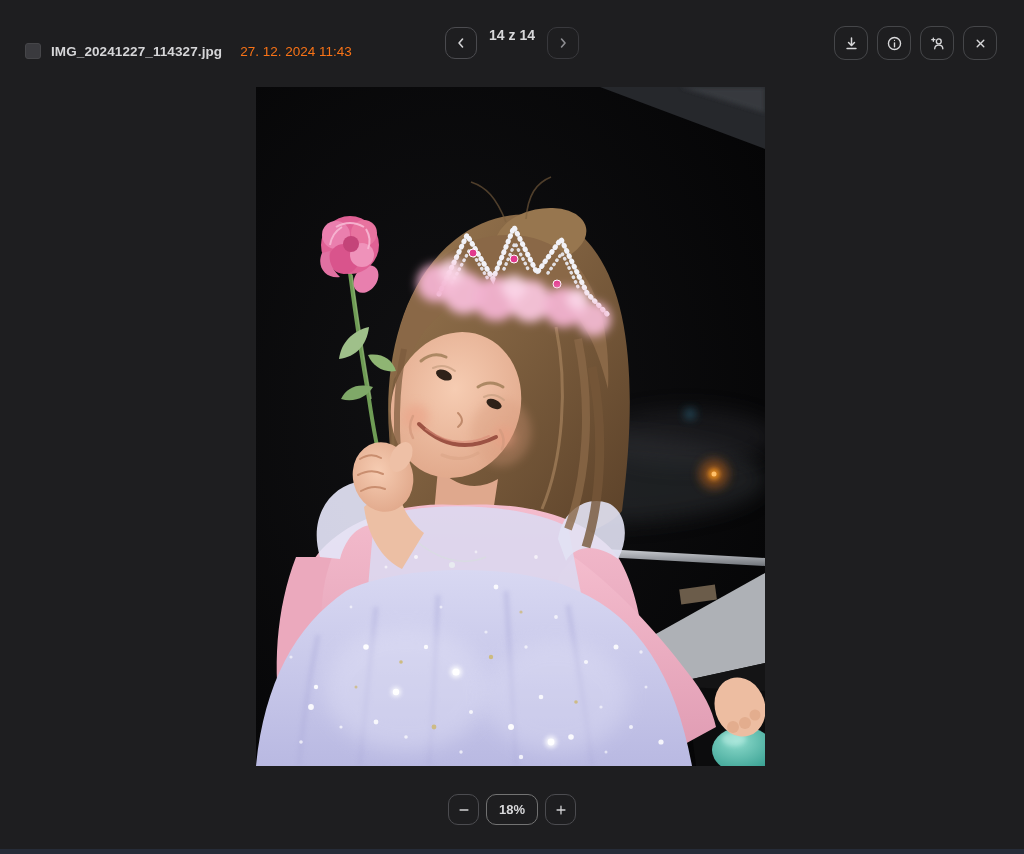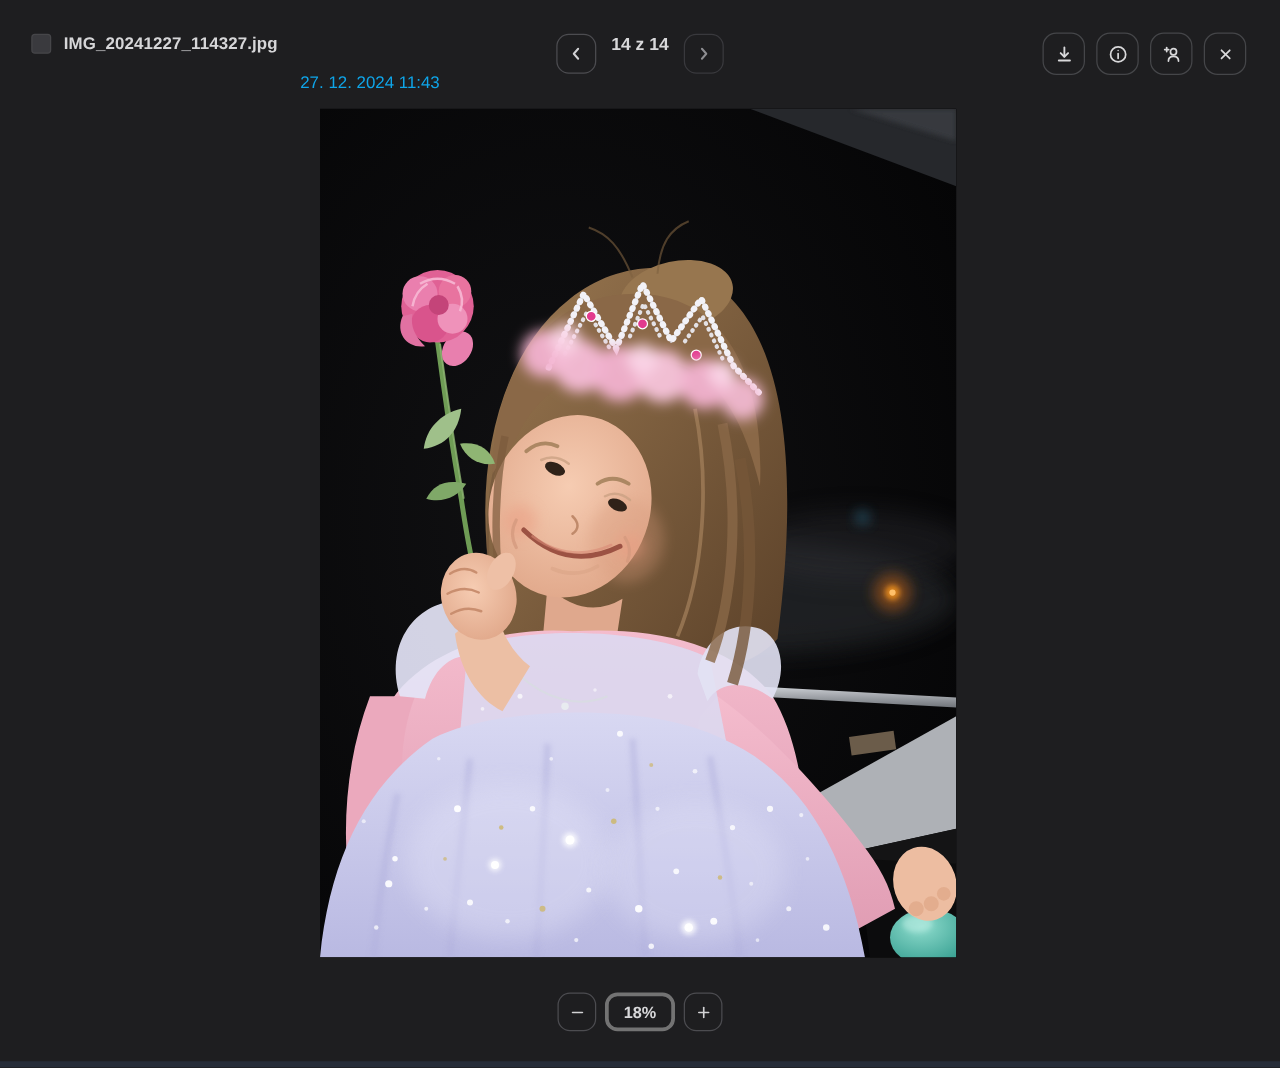--- a/index.html
+++ b/index.html
@@ -9,29 +9,29 @@
     background:#1e1e20;
     font-family:"Liberation Sans", sans-serif;
     overflow:hidden;
     color:#d8d8da;
     -webkit-font-smoothing:antialiased;
   }
 
   
   .topbar-left {
     position:absolute; left:25px; top:27px; height:32px;
-    display:flex; align-items:flex-start; gap:10px;
+    display:flex; align-items:flex-end; gap:10px;
   }
   .checkbox {
     width:16px; height:16px; border-radius:3px;
     background:#3a3a3e; border:1px solid #464649;
     cursor:pointer; flex:0 0 auto;
   }
   .filename { font-size:13.5px; font-weight:600; color:#d6d6d8; letter-spacing:.1px; }
-  .filedate { font-size:13.5px; font-weight:400; color:#0ea5e9; margin-left:8px;margin-top:31px; }
+  .filedate { font-size:13.5px; font-weight:400; color:#f97316; margin-left:8px;margin-top:31px; }
 
   .topbar-center {
     position:absolute; left:50%; top:27px; transform:translateX(-50%);
     display:flex; align-items:flex-start; gap:8px;
   }
   .nav-btn {
     width:32px; height:32px; border-radius:10px;
     border:1px solid #4c4c50; background:transparent; color:#d2d2d4;
     display:flex; align-items:center; justify-content:center; cursor:pointer;
   }
@@ -61,21 +61,21 @@
     position:absolute; left:50%; top:794px; transform:translateX(-50%);
     display:flex; align-items:center; gap:7px;
   }
   .zoom-btn {
     width:31px; height:31px; border-radius:10px;
     border:1px solid #4c4c50; background:transparent; color:#d2d2d4;
     display:flex; align-items:center; justify-content:center; cursor:pointer;
   }
   .zoom-level {
     height:31px; min-width:48px; padding:0 12px; border-radius:10px;
-    border:3px solid #737373; background:transparent;
+    border:1px solid #737373; background:transparent;
     display:flex; align-items:center; justify-content:center;
     font-size:13px; font-weight:600; color:#d8d8da; cursor:pointer;
   }
 
   .bottom-strip {
     position:absolute; left:0; right:0; bottom:0; height:5px;
     background:#262c38;
   }
 </style>
 </head>

